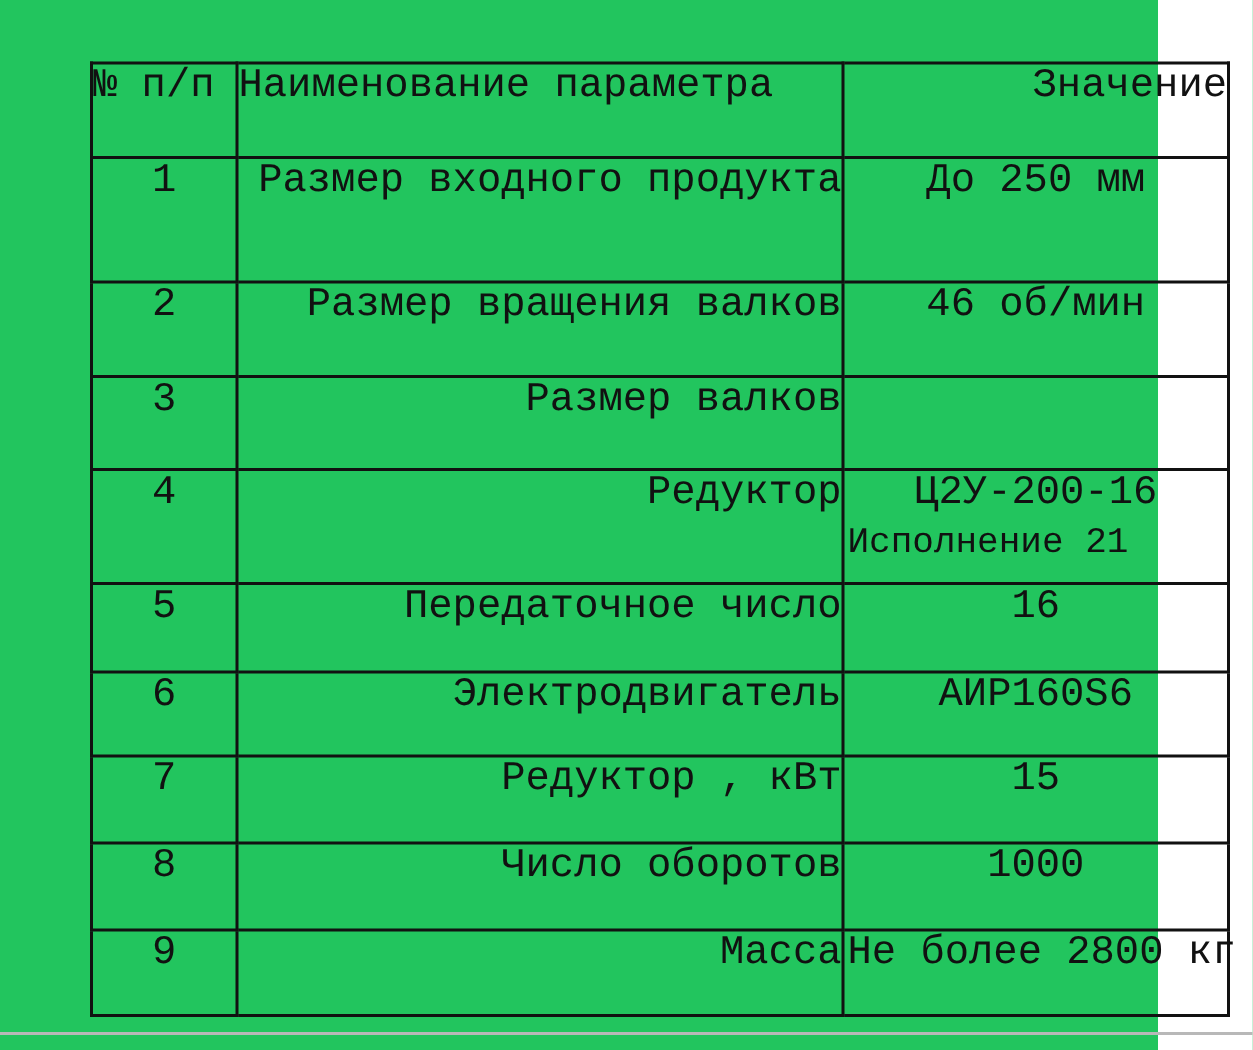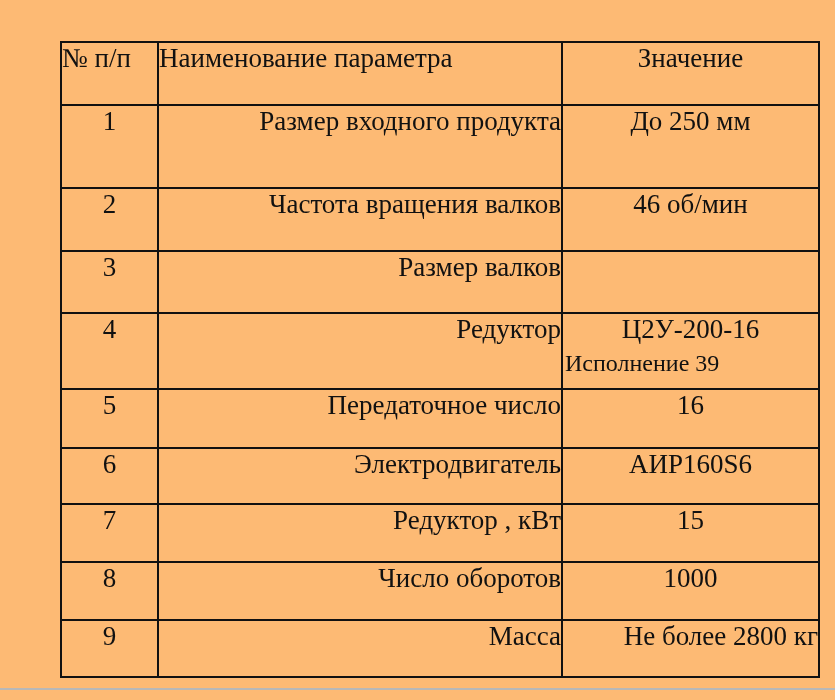--- a/index.html
+++ b/index.html
@@ -11,22 +11,23 @@
     width: 835px;
     height: 700px;
     position: relative;
     overflow: hidden;
     font-family: "Liberation Serif", "DejaVu Serif", serif;
     color: #111111;
   }
   .page {
     position: absolute;
     left: 0; top: 0;
-    width: 835px; height: 700px;
-    background: #fdba74;
+    width: 772px; height: 700px;
+    background: #22c55e;
+    font-family: Liberation Mono, monospace;
   }
   table.spec {
     position: absolute;
     left: 60px;
     top: 41px;
     width: 758px;
     border-collapse: collapse;
     table-layout: fixed;
   }
   table.spec td, table.spec th {
@@ -51,21 +52,21 @@
   th.h-name {
     font-weight: bold;
     font-size: 26px;
     text-align: left;
     padding: 16px 0 0 20px;
     white-space: nowrap;
   }
   th.h-val {
     font-weight: bold;
     font-size: 26px;
-    text-align: center;
+    text-align: right;
     padding: 16px 0 0 0;
   }
   td.num {
     text-align: center;
     padding-top: 6px;
   }
   td.name {
     text-align: right;
     padding: 6px 0 0 7px;
     white-space: nowrap;
@@ -78,21 +79,21 @@
   }
   td.val .sub {
     display: block;
     text-align: left;
     font-size: 24px;
     line-height: 26px;
     padding-left: 2px;
     margin-top: 6px;
   }
   td.name.shift { padding-left: 3px; border-radius: 14px; }
-  td.val.left { text-align: right; padding-left: 18px; }
+  td.val.left { text-align: right; padding-left: 2px; }
 
   tr.r-head { height: 63px; }
   tr.r1 { height: 83px; }
   tr.r2 { height: 63px; }
   tr.r3 { height: 62px; }
   tr.r4 { height: 76px; }
   tr.r5 { height: 59px; }
   tr.r6 { height: 56px; }
   tr.r7 { height: 58px; }
   tr.r8 { height: 58px; }
@@ -123,34 +124,34 @@
       <th class="h-name">Наименование параметра</th>
       <th class="h-val">Значение</th>
     </tr>
     <tr class="r1">
       <td class="num">1</td>
       <td class="name">Размер входного продукта</td>
       <td class="val">До 250 мм</td>
     </tr>
     <tr class="r2">
       <td class="num">2</td>
-      <td class="name">Частота вращения валков</td>
+      <td class="name">Размер вращения валков</td>
       <td class="val">46 об/мин</td>
     </tr>
     <tr class="r3">
       <td class="num">3</td>
       <td class="name shift">Размер валков</td>
       <td class="val"></td>
     </tr>
     <tr class="r4">
       <td class="num">4</td>
       <td class="name">Редуктор</td>
       <td class="val">
         <span>Ц2У-200-16</span>
-        <span class="sub">Исполнение 39</span>
+        <span class="sub">Исполнение 21</span>
       </td>
     </tr>
     <tr class="r5">
       <td class="num">5</td>
       <td class="name">Передаточное число</td>
       <td class="val">16</td>
     </tr>
     <tr class="r6">
       <td class="num">6</td>
       <td class="name">Электродвигатель</td>

